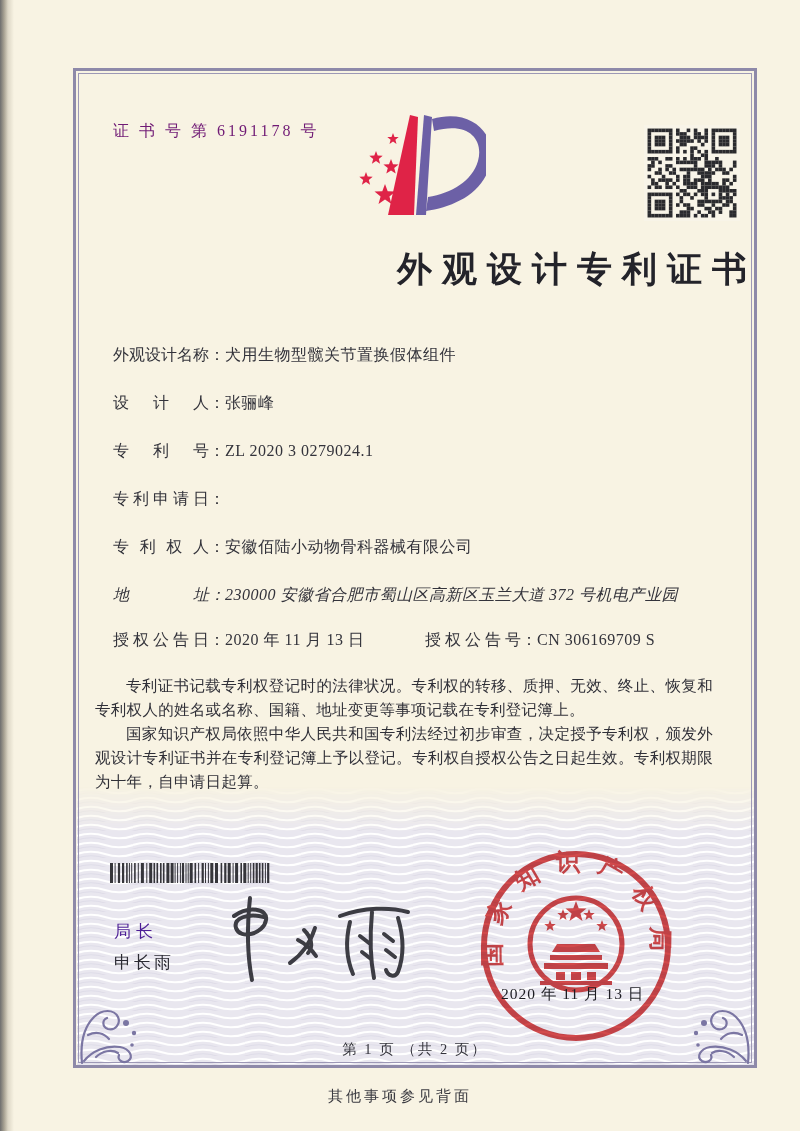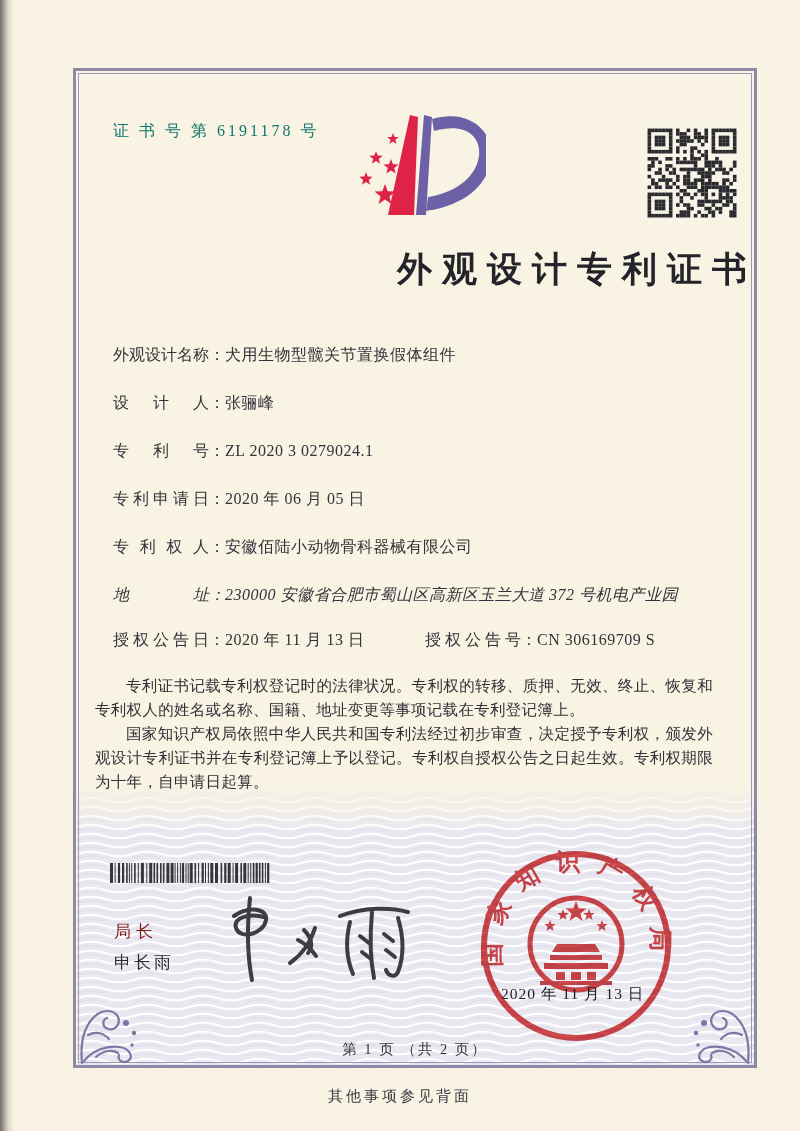--- a/index.html
+++ b/index.html
@@ -11,40 +11,40 @@
   }
   .scan-edge{position:absolute;left:0;top:0;width:14px;height:100%;
     background:linear-gradient(90deg,#6e6e6e 0px,#a7a192 4px,#ddd7c6 8px,rgba(221,215,198,0) 14px);}
   .wave-band{position:absolute;left:77px;top:786px;width:677px;height:279px;
     -webkit-mask-image:linear-gradient(to bottom,transparent,black 46px);
     mask-image:linear-gradient(to bottom,transparent,black 46px);}
   .frame-outer{position:absolute;left:73px;top:68px;width:684px;height:1000px;
     border:3px solid #8e89a9;box-sizing:border-box;}
   .frame-inner{position:absolute;left:2px;top:2px;right:2px;bottom:2px;
     border:1px solid #9d98b6;}
-  .cert-no{position:absolute;left:113px;top:121px;font-size:16px;letter-spacing:3px;color:#0f766e;}
+  .cert-no{position:absolute;left:113px;top:121px;font-size:16px;letter-spacing:3px;color:#701a75;}
   .logo{position:absolute;left:336px;top:103px;width:150px;height:134px;}
   .qr{position:absolute;left:644px;top:125px;width:96px;height:96px;}
   .title{position:absolute;left:73px;top:246px;width:684px;text-align:right;
     font-size:35px;font-weight:700;letter-spacing:10px;color:#23232a;}
   .fields{position:absolute;left:113px;top:344px;width:576px;font-size:16px;line-height:22px;color:#33333b;}
   .field-row{display:flex;margin-bottom:26px;}
   .field-row.addr{margin-bottom:14px;font-style:italic;}
   .flabel{display:inline-block;width:96px;flex:none;text-align:justify;text-align-last:justify;}
   .colon{flex:none;}
   .fvalue{flex:1;letter-spacing:0.5px;}
   .grant-row{position:relative;display:block;height:22px;}
   .pair{display:flex;position:absolute;top:9px;}
   .pair.p1{left:0;}
   .pair.p2{left:312px;}
   .paras{position:absolute;left:95px;top:674px;width:618px;font-size:15.5px;line-height:24px;
     color:#303038;text-align:justify;letter-spacing:0.3px;}
   .paras p{margin:0;text-indent:2em;}
   .barcode{position:absolute;left:110px;top:862px;width:160px;height:22px;}
-  .chief-title{position:absolute;left:114px;top:920px;font-size:17px;letter-spacing:5px;color:#7f1d1d;}
+  .chief-title{position:absolute;left:114px;top:920px;font-size:17px;letter-spacing:5px;color:#4c1d95;}
   .chief-name{position:absolute;left:114px;top:951px;font-size:17px;letter-spacing:3px;color:#2b2b33;}
   .signature{position:absolute;left:212px;top:886px;width:236px;height:108px;}
   .seal{position:absolute;left:478px;top:848px;width:196px;height:196px;mix-blend-mode:multiply;}
   .seal-date{position:absolute;left:501px;top:984px;font-size:15.5px;letter-spacing:1px;
     color:#1c1c22;white-space:nowrap;}
   .page-footer{position:absolute;left:73px;top:1040px;width:684px;text-align:center;
     font-size:14.5px;letter-spacing:2px;color:#33333b;}
   .back-note{position:absolute;left:0;top:1087px;width:800px;text-align:center;
     font-size:15px;letter-spacing:3px;color:#3a3a40;}
   .flourish{position:absolute;width:72px;height:66px;}
@@ -458,21 +458,20 @@
     <span class="fvalue">张骊峰</span>
   </div>
   <div class="field-row">
     <span class="flabel">专利号</span>
       <span class="colon">：</span>
     <span class="fvalue">ZL 2020 3 0279024.1</span>
   </div>
   <div class="field-row">
     <span class="flabel">专利申请日</span>
       <span class="colon">：</span>
-    <span class="fvalue">2020 年 06 月 05 日</span>
   </div>
   <div class="field-row">
     <span class="flabel">专利权人</span>
       <span class="colon">：</span>
     <span class="fvalue">安徽佰陆小动物骨科器械有限公司</span>
   </div>
   <div class="field-row addr">
     <span class="flabel">地址</span>
       <span class="colon">：</span>
     <span class="fvalue">230000 安徽省合肥市蜀山区高新区玉兰大道 372 号机电产业园</span>

